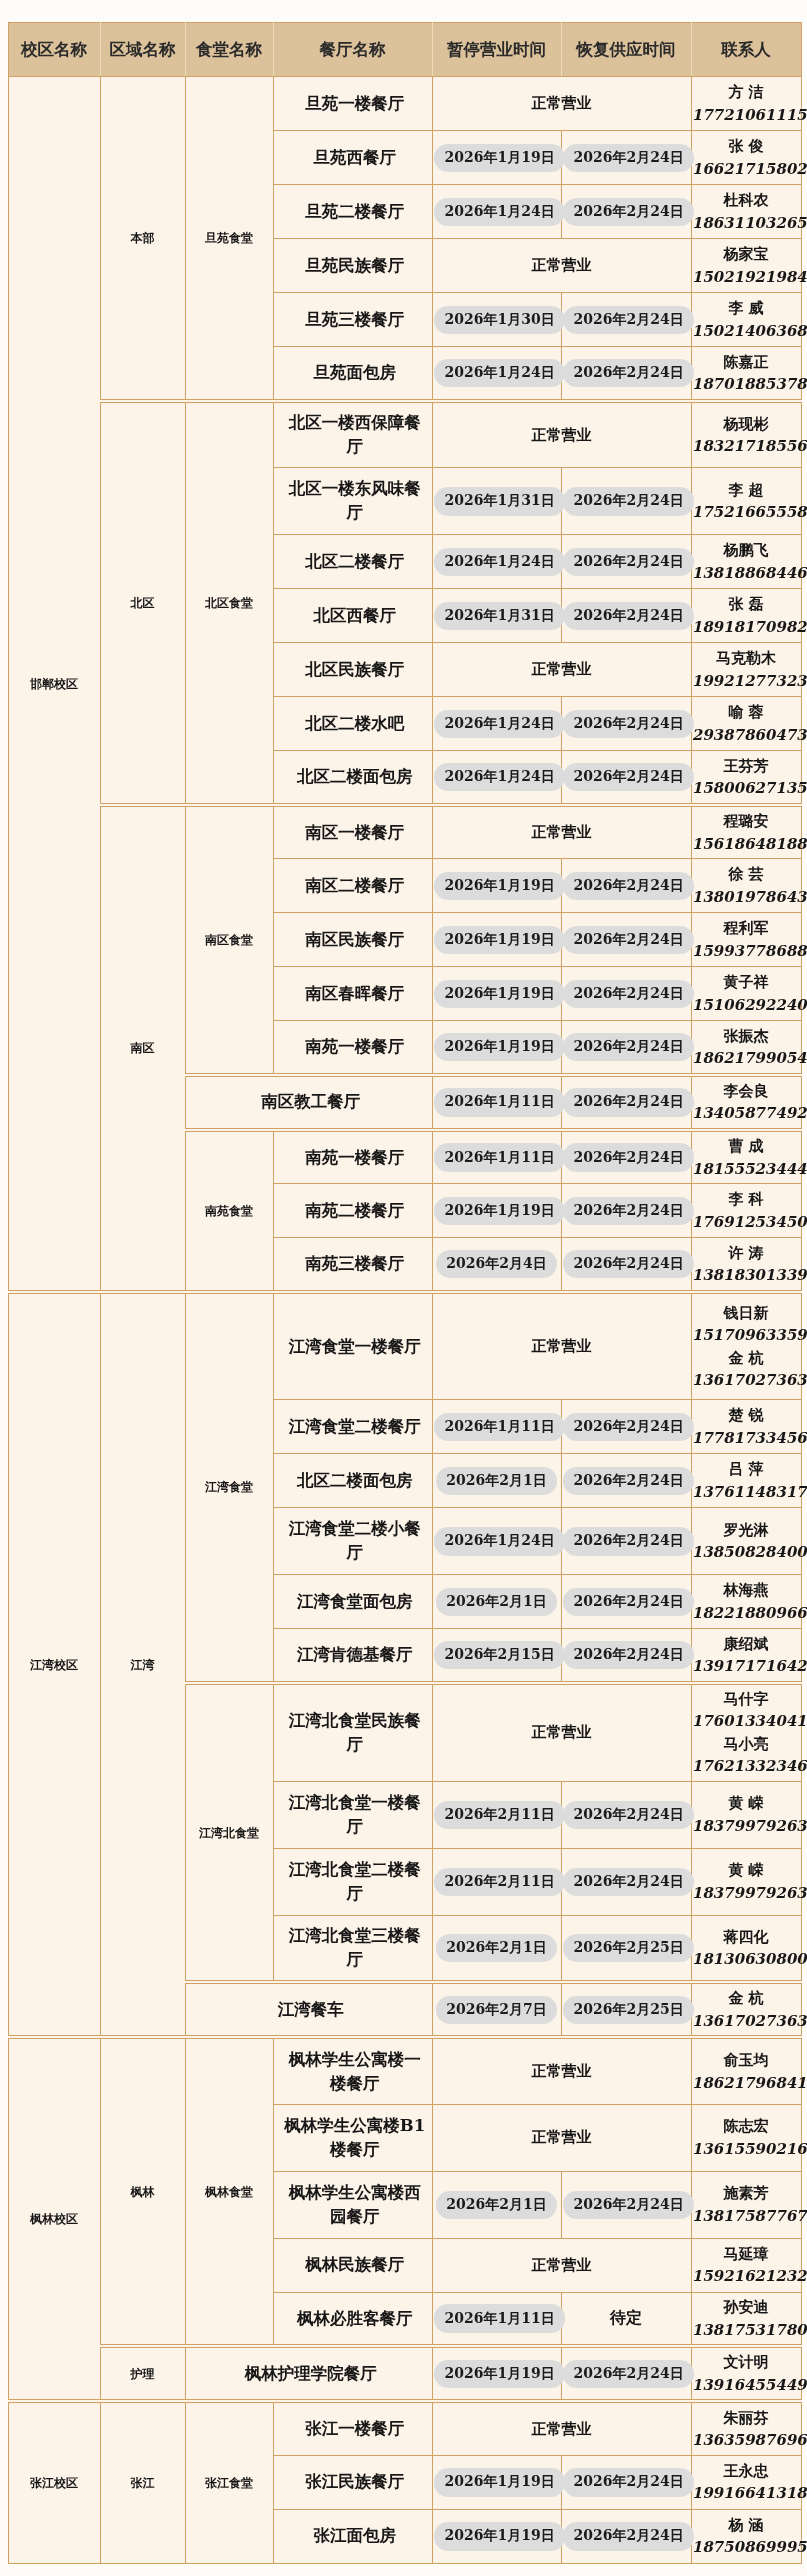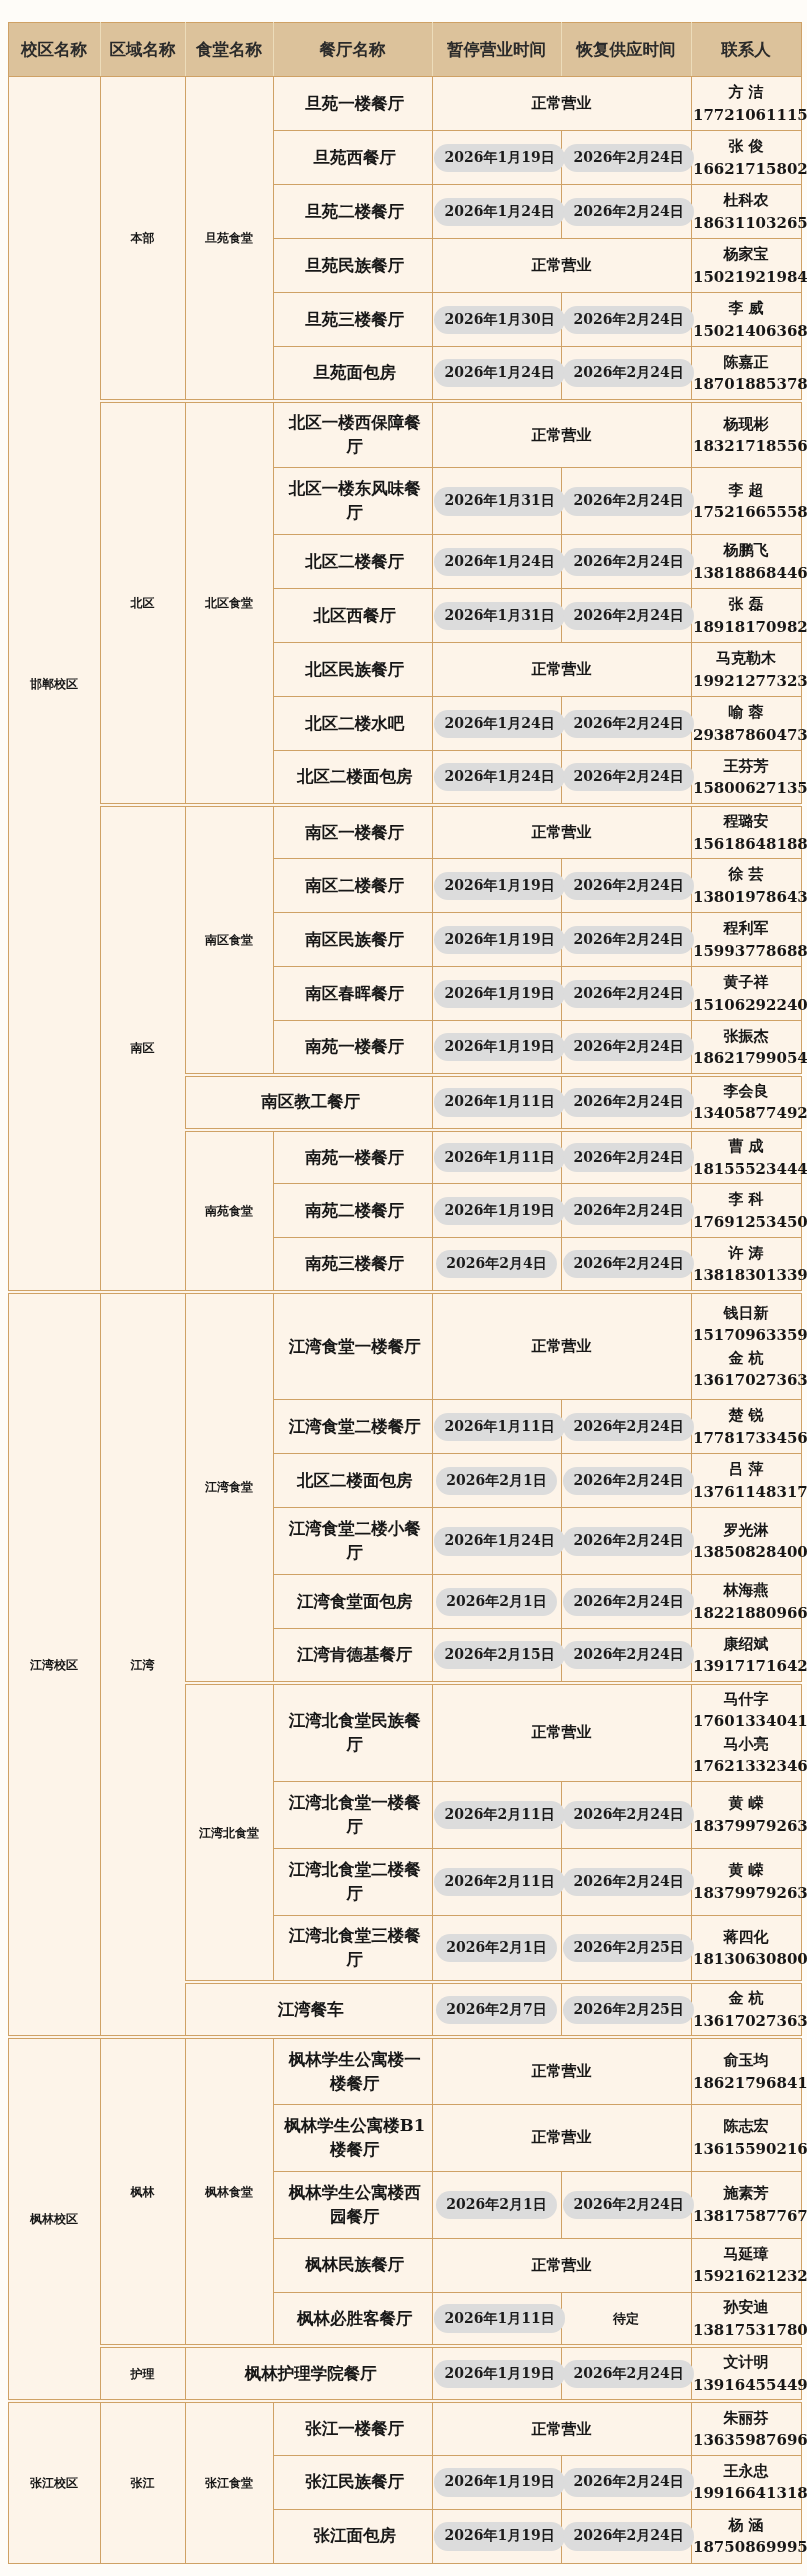--- a/index.html
+++ b/index.html
@@ -44,23 +44,23 @@
   .datecell { padding: 3px 1.5px; }
   .pill {
     display: inline-block;
     background: #dcdcdc;
     border-radius: 14px;
     padding: 5.2px 10.5px;
     font-size: 14px;
     color: #1b1b1b;
     white-space: nowrap;
   }
-  .tbd { font-size: 13px; font-family: Liberation Mono, monospace; }
+  .tbd { font-size: 16px; font-family: Liberation Mono, monospace; }
   .contact { padding: 3px 1.5px; font-size: 15px; line-height: 1.5; }
-  .contact .tel { font-size: 15px; letter-spacing: 0px; }
+  .contact .tel { font-size: 15px; letter-spacing: 0px; font-style: italic; }
 </style>
 </head>
 <body>
 
 <div class="page">
 <table class="sched">
 <colgroup>
   <col style="width:92px">
         <col style="width:85px">
         <col style="width:88px">

